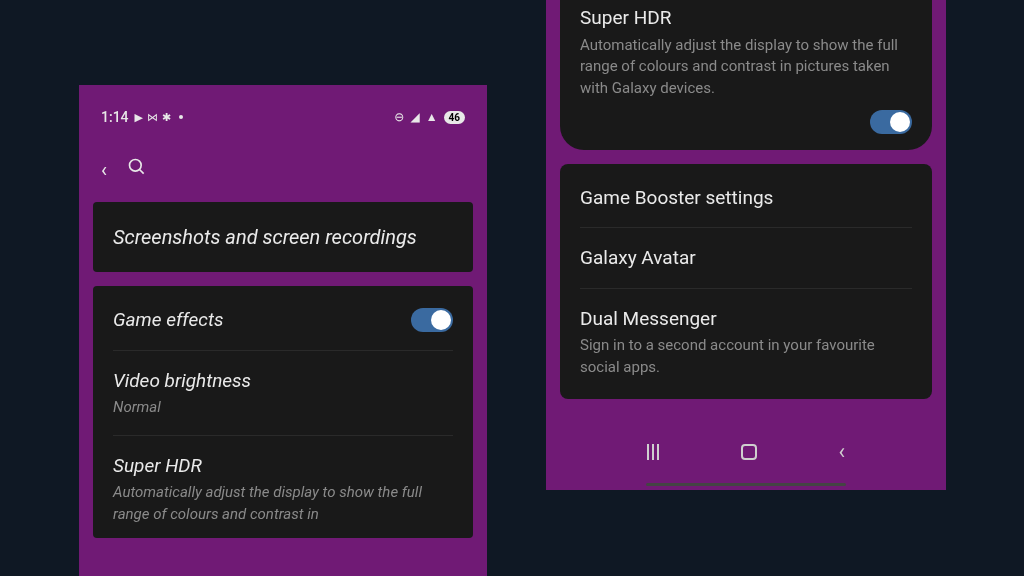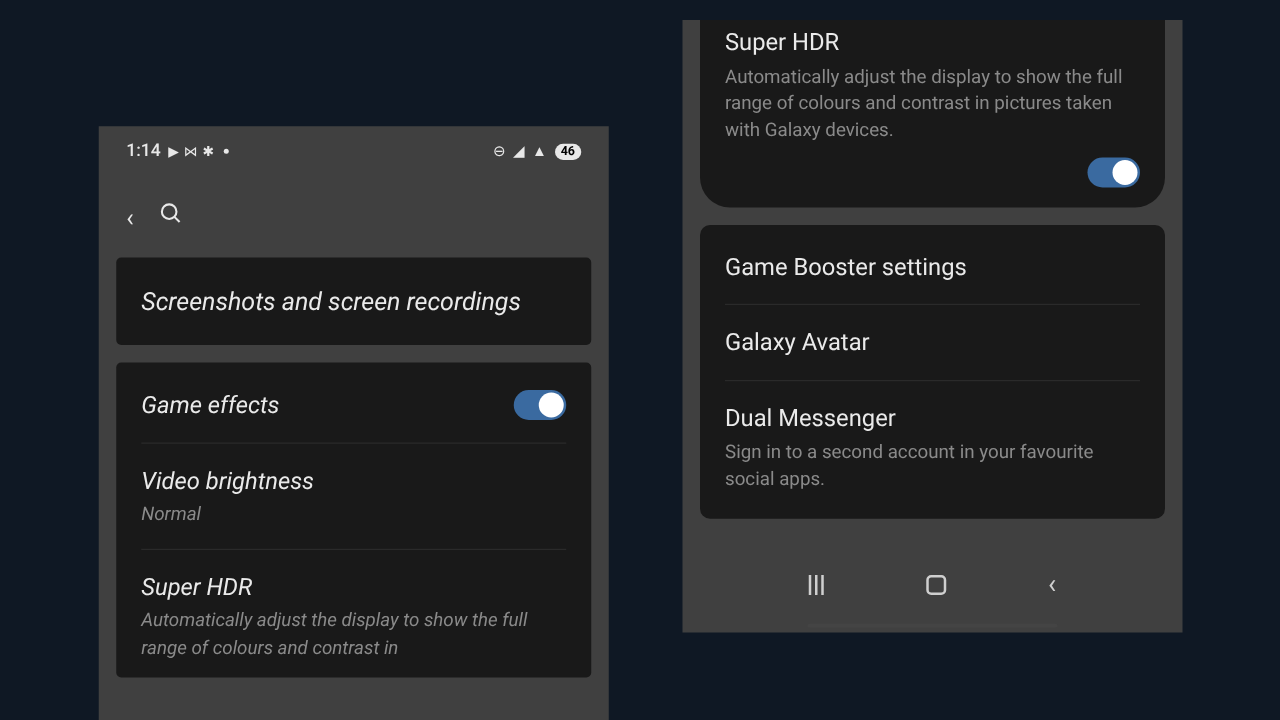--- a/index.html
+++ b/index.html
@@ -6,40 +6,39 @@
 body {
   width: 1024px;
   height: 576px;
   background: #0f1824;
   font-family: -apple-system, BlinkMacSystemFont, "Segoe UI", Roboto, sans-serif;
   overflow: hidden;
   position: relative;
 }
 .phone {
   position: absolute;
-  background: #404040;
+  background: #701a75;
   overflow: hidden;
-  margin-top: 16px;
 }
 .phone-left {
   left: 79px;
   top: 85px;
   width: 408px;
   height: 491px;
 }
 .phone-right {
   left: 546px;
   top: 0;
   width: 400px;
   height: 490px;
 }
 .status-bar {
   display: flex;
   justify-content: space-between;
-  padding: 12px 22px 8px;
+  padding: 24px 22px 8px;
   color: #e8e8e8;
   font-size: 14px;
   font-weight: 500;
 }
 .status-left { display: flex; align-items: center; gap: 6px; }
 .status-right { display: flex; align-items: center; gap: 6px; }
 .status-icons { display: flex; gap: 4px; align-items: center; }
 .status-icons span { font-size: 11px; }
 .dot { width: 4px; height: 4px; background: #e8e8e8; border-radius: 50%; margin-left: 4px; }
 .battery-pill {

